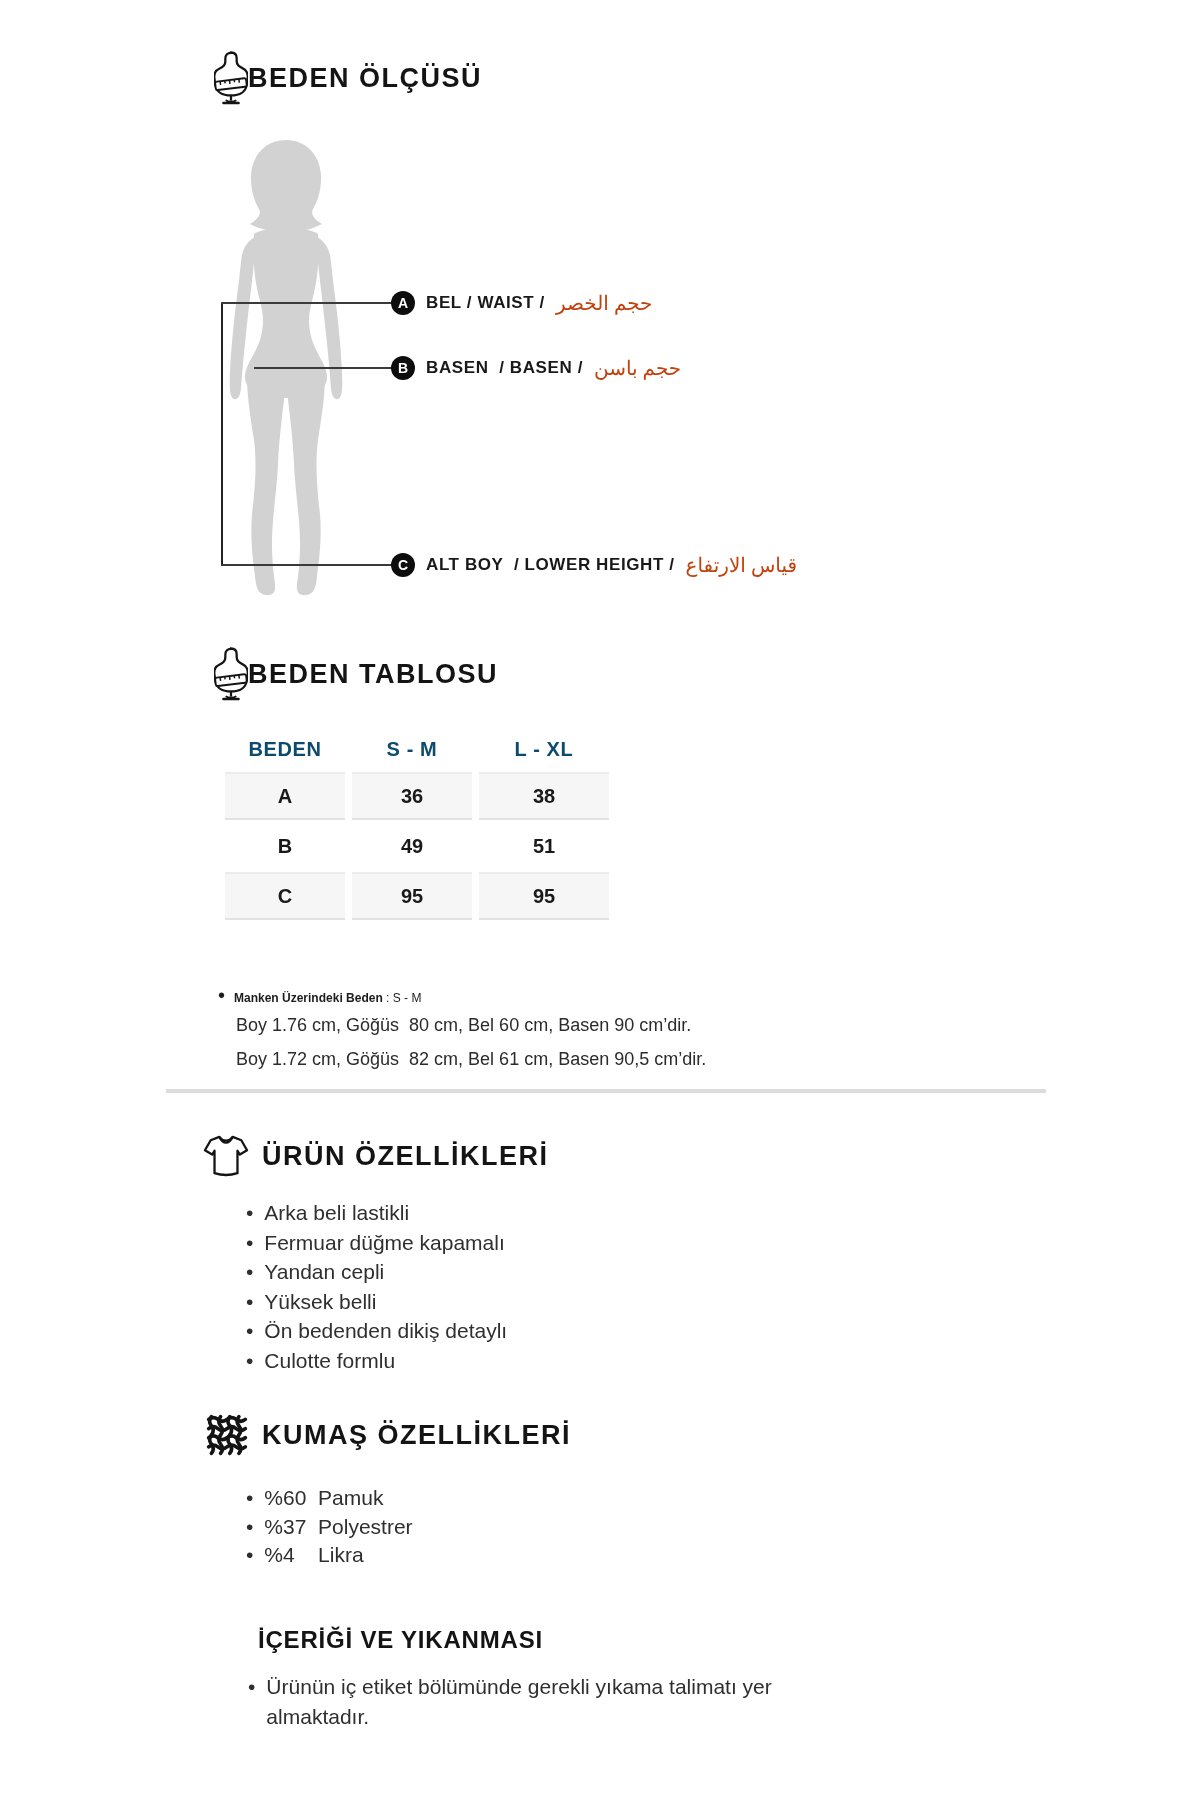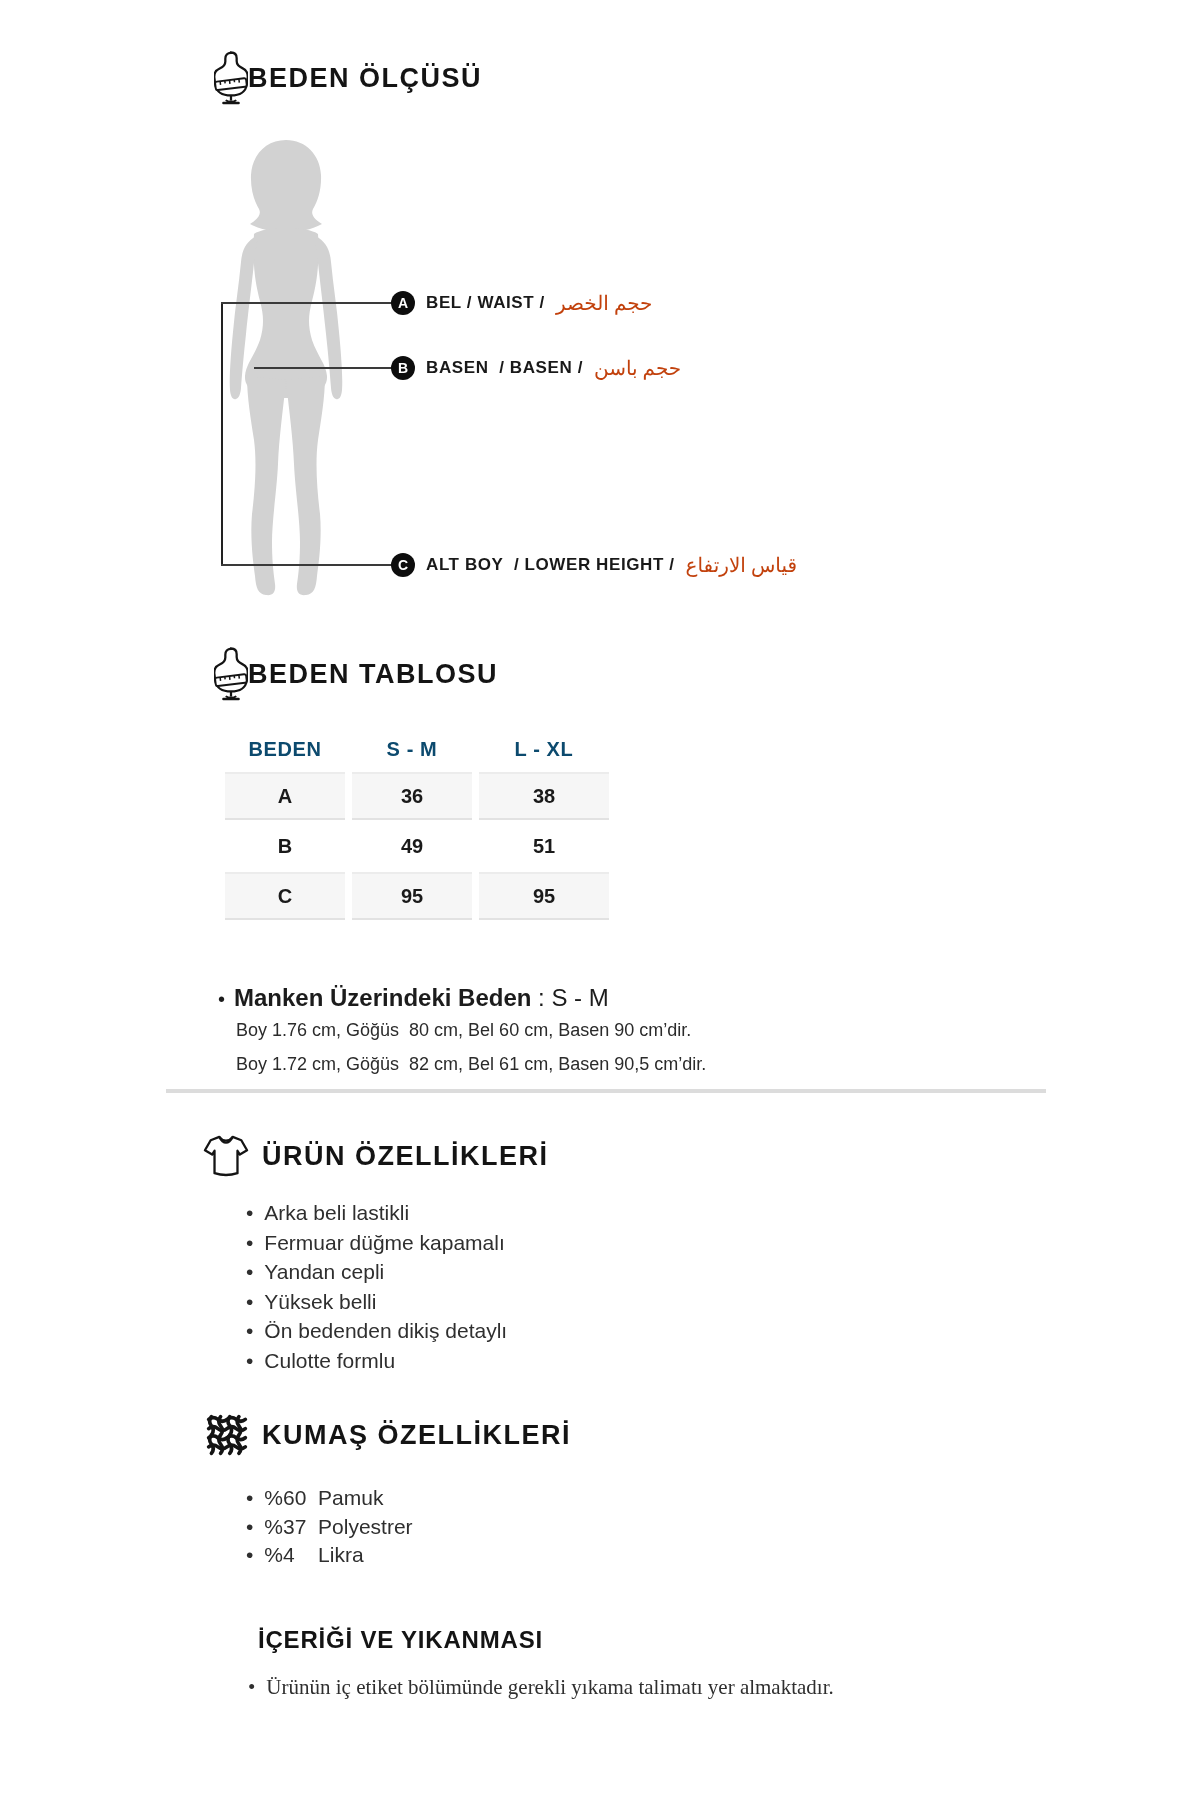--- a/index.html
+++ b/index.html
@@ -22,34 +22,34 @@
   .table{position:absolute;left:225px;top:730px;}
   .t-head,.t-row{display:grid;grid-template-columns:120px 120px 130px;column-gap:7px;}
   .t-head span{height:38px;display:flex;align-items:center;justify-content:center;
                font-size:20px;font-weight:700;letter-spacing:0.6px;color:#0c4a6e;}
   .t-row{margin-top:4px;}
   .cell{height:44px;display:flex;align-items:center;justify-content:center;
         font-size:20px;font-weight:600;color:#1a1a1a;}
   .shade .cell{background:#f6f6f6;border-top:2px solid #ececec;border-bottom:2px solid #e2e2e2;}
   
   .model{position:absolute;left:218px;top:984px;width:680px;}
-  .model-line{display:flex;align-items:baseline;font-size:24px;color:#1c1c1c;}
+  .model-line{display:flex;align-items:baseline;font-size:12px;color:#1c1c1c;}
   .model-line::before{content:"•";font-size:20px;margin-right:9px;}
   .model-label{font-weight:700;white-space:pre;}
   .model-value{white-space:pre;}
   .model-details{margin-left:18px;margin-top:1px;font-size:18px;color:#2b2b2b;line-height:34px;}
   .model-details div{white-space:pre-wrap;}
   .divider{position:absolute;left:166px;top:1089px;width:880px;height:4px;background:#dcdcdc;}
   
   .blist{position:absolute;margin:0;padding:0;list-style:none;}
   .blist li{display:flex;align-items:flex-start;font-size:21px;color:#2f2f2f;
             line-height:29.5px;white-space:pre-wrap;}
   .blist li::before{content:"•";margin-right:11px;flex:0 0 auto;}
   .blist.loose li{line-height:28.5px;}
-  .care-list{width:600px;font-family:Liberation Serif, serif;}
+  .care-list{width:600px;}
   .care-list li{line-height:30px;}
   svg{display:block;}
 </style>
 </head>
 <body>
 
 <div class="canvas">
 
   <div class="sec-head" style="left:214px;top:50px;">
     <svg width="34" height="56" viewBox="0 0 36 58">

